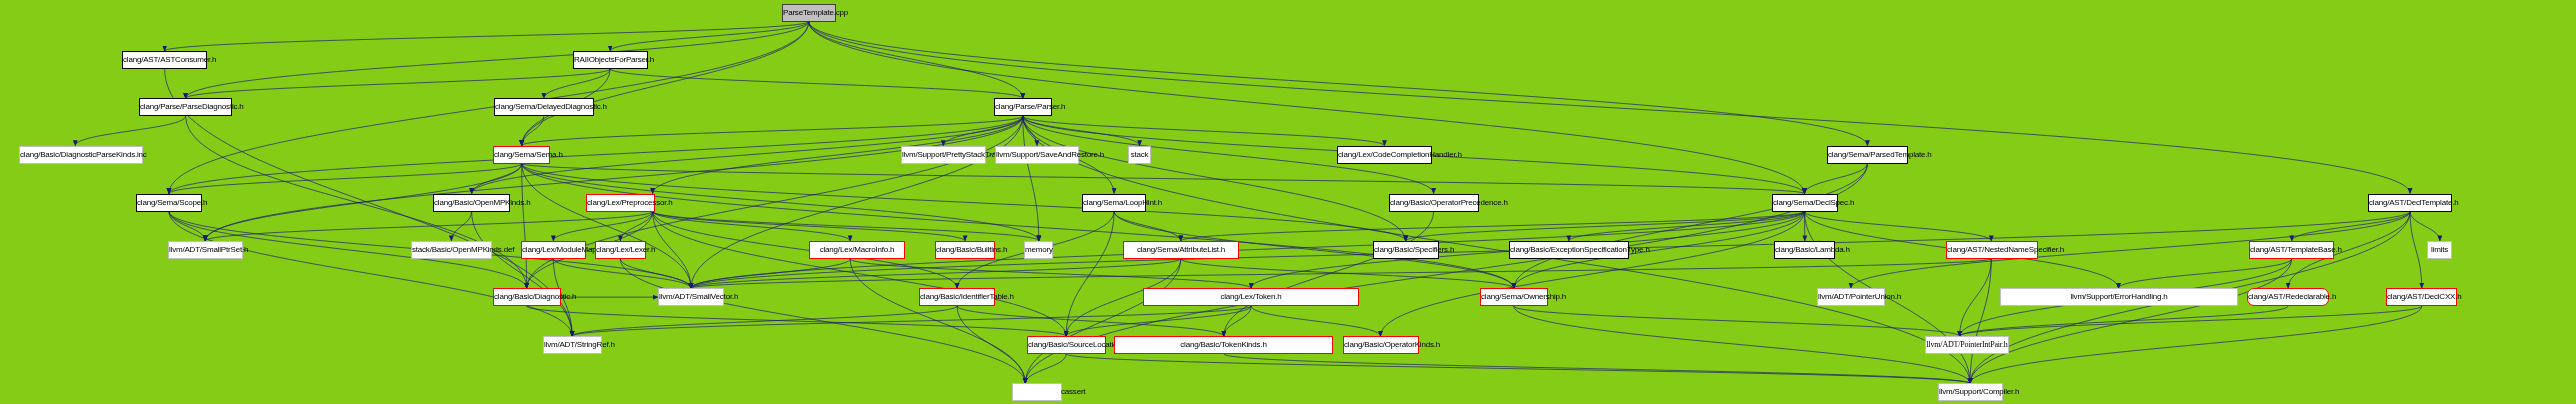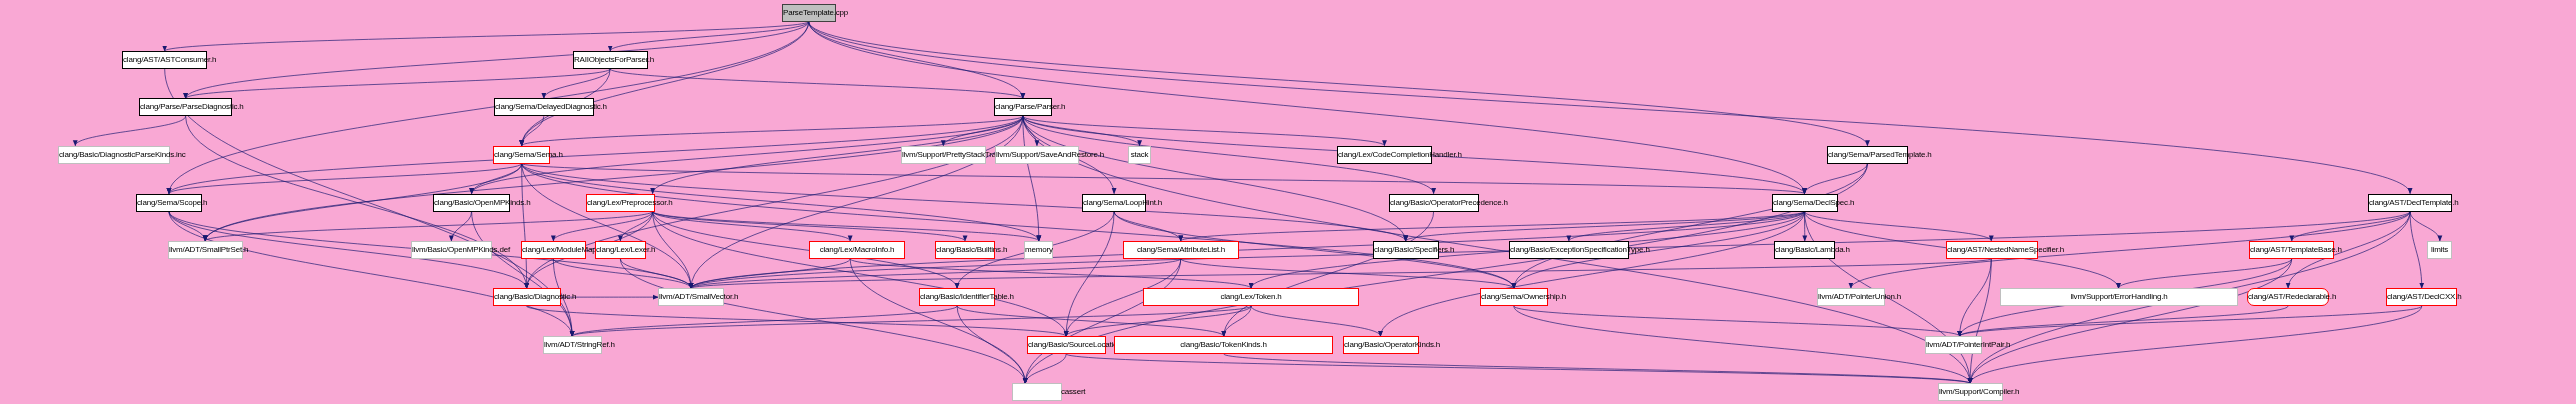--- a/index.html
+++ b/index.html
@@ -1,16 +1,16 @@
 <!DOCTYPE html>
 <html style="font-size:9.8px"><head>
 <meta charset="utf-8">
 <style>
   html, body { margin: 0; padding: 0; background: #ffffff; }
-  #canvas { position: relative; width: 2576px; height: 405px; overflow: hidden; background: #f9a8d4; }
+  #canvas { position: relative; width: 2576px; height: 405px; overflow: hidden; background: #84cc16; }
   svg#edges { position: absolute; left: 0; top: 0; }
   .node {
     position: absolute;
     box-sizing: border-box;
     height: 18px;
     line-height: 16.6px;
     text-align: center;
     font-family: "Liberation Sans", sans-serif;
     font-size: 8px;
     letter-spacing: -0.2px;
@@ -156,34 +156,34 @@
     </svg>
 
   <div class="node root" style="left:782px;top:3.7px;width:54px;"><span>ParseTemplate.cpp</span></div>
   <div class="node normal" style="left:122px;top:51px;width:85px;"><span>clang/AST/ASTConsumer.h</span></div>
   <div class="node normal" style="left:573px;top:51px;width:75px;"><span>RAIIObjectsForParser.h</span></div>
   <div class="node normal" style="left:139px;top:98px;width:93px;"><span>clang/Parse/ParseDiagnostic.h</span></div>
   <div class="node normal" style="left:494px;top:98px;width:100px;"><span>clang/Sema/DelayedDiagnostic.h</span></div>
   <div class="node normal" style="left:994px;top:98px;width:58px;"><span>clang/Parse/Parser.h</span></div>
   <div class="node normal" style="left:1827px;top:146px;width:81px;"><span>clang/Sema/ParsedTemplate.h</span></div>
   <div class="node normal" style="left:2368px;top:194px;width:84px;"><span>clang/AST/DeclTemplate.h</span></div>
-  <div class="node external" style="left:19px;top:146px;width:112px;margin-left:39px;"><span>clang/Basic/DiagnosticParseKinds.inc</span></div>
+  <div class="node external" style="left:19px;top:146px;width:124px;"><span>clang/Basic/DiagnosticParseKinds.inc</span></div>
   <div class="node truncated" style="left:493px;top:146px;width:57px;"><span>clang/Sema/Sema.h</span></div>
   <div class="node external" style="left:901px;top:146px;width:85px;"><span>llvm/Support/PrettyStackTrace.h</span></div>
   <div class="node external" style="left:995px;top:146px;width:84px;"><span>llvm/Support/SaveAndRestore.h</span></div>
   <div class="node external" style="left:1128px;top:146px;width:23px;"><span>stack</span></div>
   <div class="node normal" style="left:1337px;top:146px;width:95px;"><span>clang/Lex/CodeCompletionHandler.h</span></div>
   <div class="node normal" style="left:1772px;top:194px;width:66px;"><span>clang/Sema/DeclSpec.h</span></div>
   <div class="node normal" style="left:136px;top:194px;width:66px;"><span>clang/Sema/Scope.h</span></div>
   <div class="node normal" style="left:433px;top:194px;width:77px;"><span>clang/Basic/OpenMPKinds.h</span></div>
   <div class="node truncated" style="left:586px;top:194px;width:69px;"><span>clang/Lex/Preprocessor.h</span></div>
   <div class="node normal" style="left:1082px;top:194px;width:64px;"><span>clang/Sema/LoopHint.h</span></div>
   <div class="node normal" style="left:1389px;top:194px;width:90px;"><span>clang/Basic/OperatorPrecedence.h</span></div>
   <div class="node external" style="left:168px;top:241px;width:75px;"><span>llvm/ADT/SmallPtrSet.h</span></div>
-  <div class="node external" style="left:411px;top:241px;width:81px;"><span>llvm/Basic/OpenMPKinds.def</span></div>
+  <div class="node external" style="left:411px;top:241px;width:81px;"><span>stack/Basic/OpenMPKinds.def</span></div>
   <div class="node truncated" style="left:521px;top:241px;width:65px;"><span>clang/Lex/ModuleMap.h</span></div>
   <div class="node truncated" style="left:595px;top:241px;width:51px;"><span>clang/Lex/Lexer.h</span></div>
   <div class="node truncated" style="left:809px;top:241px;width:96px;"><span>clang/Lex/MacroInfo.h</span></div>
   <div class="node truncated" style="left:935px;top:241px;width:60px;"><span>clang/Basic/Builtins.h</span></div>
   <div class="node external" style="left:1024px;top:241px;width:29px;"><span>memory</span></div>
   <div class="node truncated" style="left:1123px;top:241px;width:116px;"><span>clang/Sema/AttributeList.h</span></div>
   <div class="node normal" style="left:1373px;top:241px;width:66px;"><span>clang/Basic/Specifiers.h</span></div>
   <div class="node normal" style="left:1509px;top:241px;width:120px;text-align:center;"><span>clang/Basic/ExceptionSpecificationType.h</span></div>
   <div class="node normal" style="left:1774px;top:241px;width:61px;"><span>clang/Basic/Lambda.h</span></div>
   <div class="node truncated" style="left:1946px;top:241px;width:92px;"><span>clang/AST/NestedNameSpecifier.h</span></div>
@@ -195,17 +195,17 @@
   <div class="node truncated" style="left:1143px;top:288px;width:216px;"><span>clang/Lex/Token.h</span></div>
   <div class="node truncated" style="left:1480px;top:288px;width:68px;"><span>clang/Sema/Ownership.h</span></div>
   <div class="node external" style="left:1817px;top:288px;width:68px;"><span>llvm/ADT/PointerUnion.h</span></div>
   <div class="node external" style="left:2000px;top:288px;width:238px;"><span>llvm/Support/ErrorHandling.h</span></div>
   <div class="node truncated" style="left:2247px;top:288px;width:82px;border-radius:7px;"><span>clang/AST/Redeclarable.h</span></div>
   <div class="node truncated" style="left:2386px;top:288px;width:71px;"><span>clang/AST/DeclCXX.h</span></div>
   <div class="node external" style="left:543px;top:336px;width:59px;"><span>llvm/ADT/StringRef.h</span></div>
   <div class="node truncated" style="left:1027px;top:336px;width:79px;"><span>clang/Basic/SourceLocation.h</span></div>
   <div class="node truncated" style="left:1114px;top:336px;width:219px;"><span>clang/Basic/TokenKinds.h</span></div>
   <div class="node truncated" style="left:1343px;top:336px;width:76px;"><span>clang/Basic/OperatorKinds.h</span></div>
-  <div class="node external" style="left:1925px;top:336px;width:57px;"><span>llvm/ADT/PointerIntPair.h</span></div>
+  <div class="node external" style="left:1925px;top:336px;width:84px;font-family:Liberation Serif, serif;"><span>llvm/ADT/PointerIntPair.h</span></div>
   <div class="node external" style="left:1012px;top:383px;width:26.4px;padding-left:48px;"><span>cassert</span></div>
   <div class="node external" style="left:1938px;top:383px;width:65px;"><span>llvm/Support/Compiler.h</span></div>
 </div>
 
 
 </body></html>

